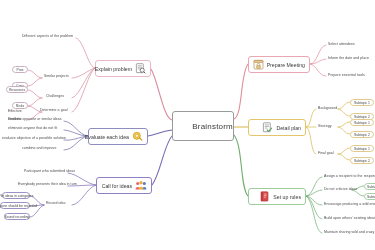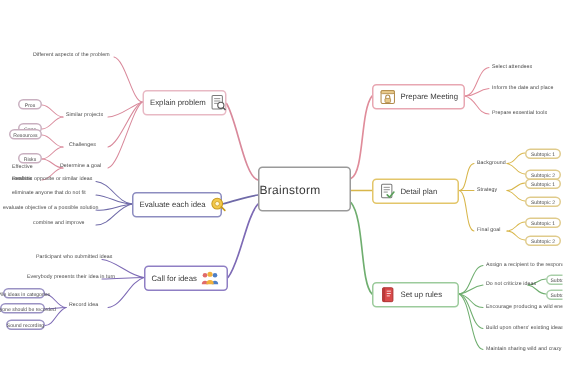--- a/index.html
+++ b/index.html
@@ -9,21 +9,21 @@
     font-family:"Liberation Sans", sans-serif;
     overflow:hidden;
     position:relative;
   }
   #canvas{position:absolute;left:0;top:0;width:375px;height:250px;}
   .node{
     position:absolute;
     box-sizing:border-box;
     display:flex;
     align-items:center;
-    justify-content:flex-start;
+    justify-content:flex-end;
     gap:3px;
     background:#ffffff;
     white-space:nowrap;
   }
   
   .center-node{
     left:172px;top:111px;width:62px;height:30px;
     border:1px solid #9a9a9a;
     border-radius:3px;
     font-size:8px;

